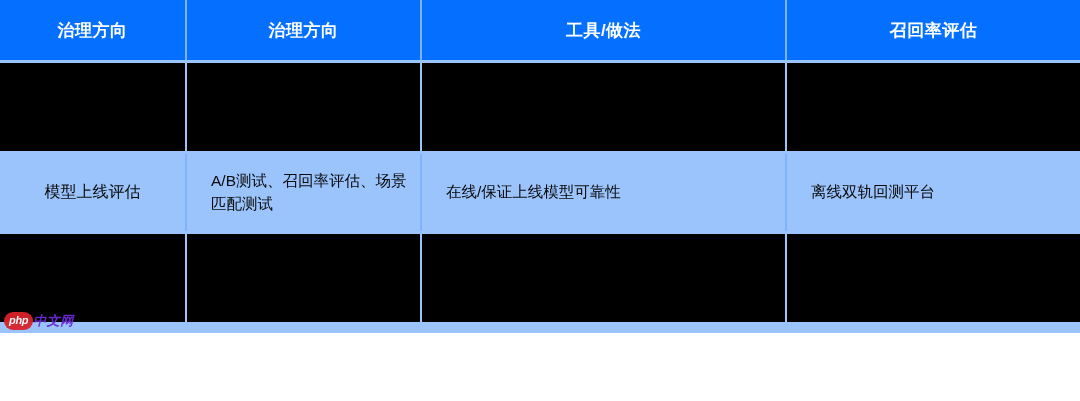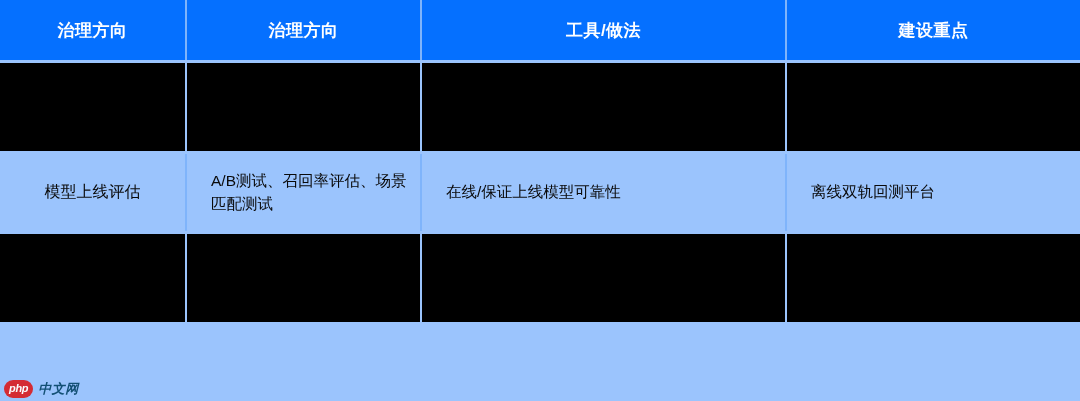--- a/index.html
+++ b/index.html
@@ -9,21 +9,21 @@
   }
   body {
     font-family: "Liberation Sans", "DejaVu Sans", sans-serif;
     width: 1080px;
     height: 401px;
     overflow: hidden;
   }
   .table-wrap {
     position: relative;
     width: 1080px;
-    height: 401px;
+    height: 333px;
     background: #9bc4fd;
   }
   table.gov-table {
     width: 1080px;
     border-collapse: collapse;
     table-layout: fixed;
   }
   col.c1 { width: 186px; }
   col.c2 { width: 235px; }
   col.c3 { width: 365px; }
@@ -77,37 +77,36 @@
     line-height: 1.45;
   }
 
   
   .watermark {
     position: absolute;
     left: 4px;
     bottom: 3px;
     display: flex;
     align-items: center;
-    gap: 5px;
     opacity: 0.95;
     pointer-events: none;
   }
   .wm-badge {
     background: #d8232a;
     color: #ffffff;
     font-size: 11px;
     font-weight: bold;
     font-style: italic;
     line-height: 1;
     padding: 3px 5px 4px 5px;
     border-radius: 9px;
     letter-spacing: -0.3px;
   }
   .wm-text {
-    color: #0c4a6e;
+    color: #6d28d9;
     font-size: 13px;
     font-weight: bold;
     font-style: italic;
     letter-spacing: 0.5px;
   }
 </style>
 </head>
 <body>
 
 <div class="table-wrap">
@@ -117,21 +116,21 @@
       <col class="c1">
         <col class="c2">
         <col class="c3">
         <col class="c4">
     </colgroup>
     <thead>
       <tr>
         <th>治理方向</th>
         <th>治理方向</th>
         <th>工具/做法</th>
-        <th>建设重点</th>
+        <th>召回率评估</th>
       </tr>
     </thead>
     <tbody>
 
       <tr class="row-black">
         <td class="cell-dir"></td>
         <td class="cell-body"></td>
         <td class="cell-body"></td>
         <td class="cell-body"></td>
       </tr>

